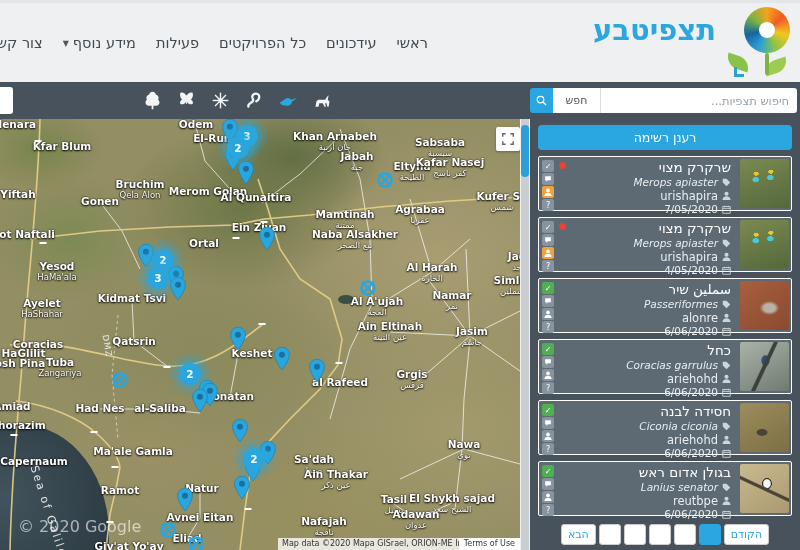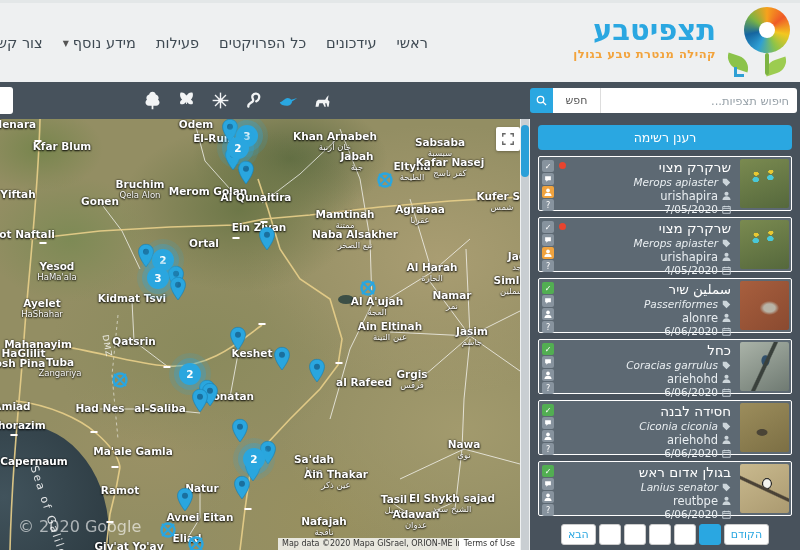--- a/index.html
+++ b/index.html
@@ -123,21 +123,20 @@
 <div class="header">
   <div class="flower">
     <div class="leaf-l"></div>
     <div class="leaf-r"></div>
     <div class="stem"></div>
     <div class="petals"></div>
     <div class="bracket"></div>
   </div>
   <div class="brand">
     <div class="brand-title">תצפיטבע</div>
-    <div class="brand-sub">קהילה מנטרת טבע בגולן</div>
   </div>
   <nav class="nav">
 
   <a class="nav-item">
         <span>ראשי</span>
 
       </a>
       <a class="nav-item">
         <span>עידכונים</span>
 
@@ -367,21 +366,21 @@
         </div>
         <div class="mlabel" style="left: 472px; top: 217px;">
           <span>Jasim</span>
           <span class="sub">جاسم</span>
         </div>
         <div class="mlabel" style="left: 134px; top: 223px;">
           <span>Qatsrin</span>
           
         </div>
         <div class="mlabel" style="left: 38px; top: 226px;">
-          <span>Mahanayim</span>
+          <span>Coracias</span>
           
         </div>
         <div class="mlabel" style="left: 2px; top: 235px;">
           <span>Hatzor HaGlilit</span>
           
         </div>
         <div class="mlabel" style="left: 252px; top: 235px;">
           <span>Keshet</span>
           
         </div>
@@ -390,21 +389,21 @@
           
         </div>
         <div class="mlabel" style="left: 60px; top: 248px;">
           <span>Tuba</span>
           <span class="sub">Zangariya</span>
         </div>
         <div class="mlabel" style="left: 412px; top: 260px;">
           <span>Grgis</span>
           <span class="sub">قرقس</span>
         </div>
-        <div class="mlabel" style="left: 340px; top: 264px; margin-left: 24px;">
+        <div class="mlabel" style="left: 340px; top: 264px;">
           <span>al Rafeed</span>
           
         </div>
         <div class="mlabel" style="left: 230px; top: 278px;">
           <span>Yonatan</span>
           
         </div>
         <div class="mlabel" style="left: 160px; top: 290px;">
           <span>al-Saliba</span>
           

